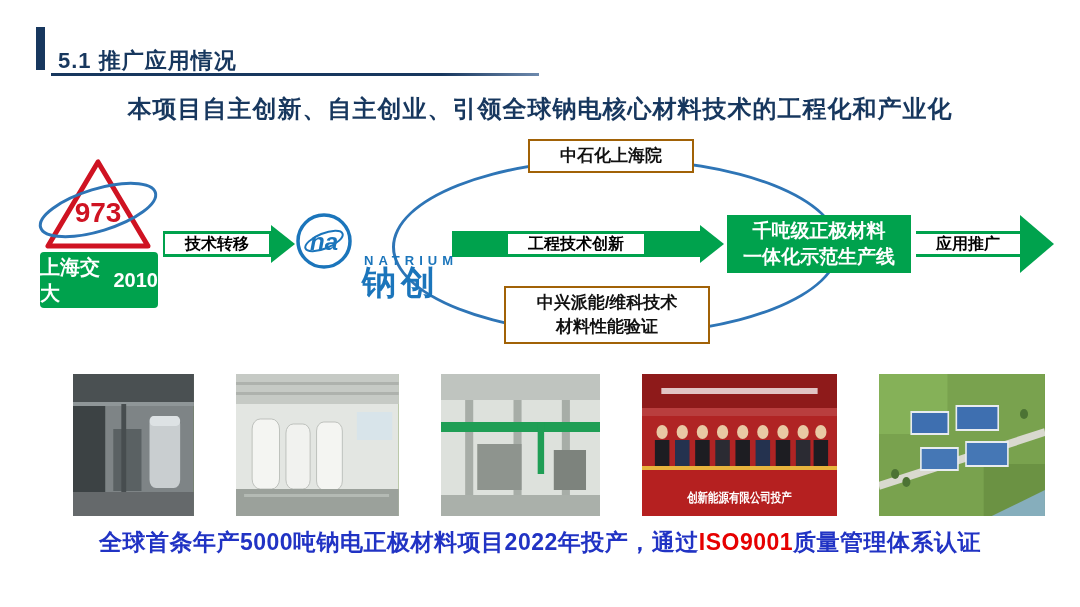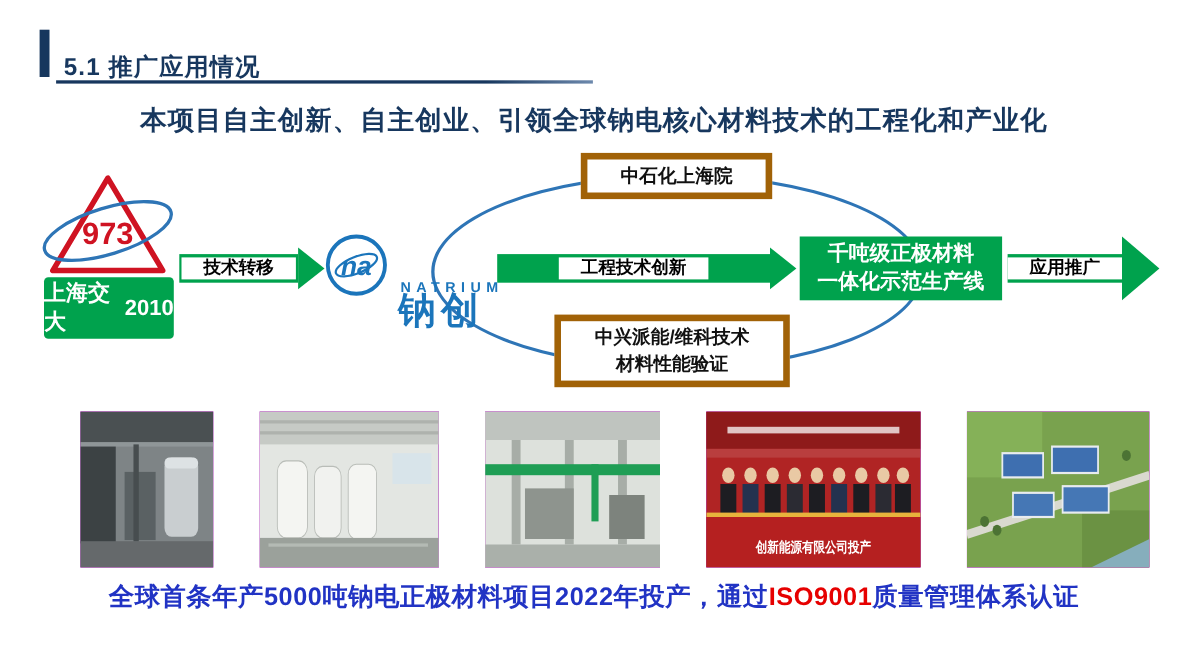--- a/index.html
+++ b/index.html
@@ -11,21 +11,21 @@
   .title-bar { position:absolute; left:36px; top:27px; width:9px; height:43px; background:#17375E; }
   .page-title { position:absolute; left:58px; top:26px; font-size:22px; font-weight:bold; color:#17375E; letter-spacing:1px;margin-top:20px; }
   .title-underline { position:absolute; left:51px; top:73px; width:488px; height:3px;
     background:linear-gradient(to right, #17375E 80%, #6d89ad); }
   .subtitle { position:absolute; left:0; right:0; top:93px; text-align:center;
     font-size:24px; font-weight:bold; color:#17375E; letter-spacing:1px; }
 
   
   .orbit-ellipse { position:absolute; left:392px; top:158px; width:442px; height:172px;
     border:3px solid #2E75B6; border-radius:50%; z-index:1; }
-  .note-box { position:absolute; background:#ffffff; border:6px solid #a16207; z-index:4;
+  .note-box { position:absolute; background:#ffffff; border:2px solid #a16207; z-index:4;
     text-align:center; font-size:17px; font-weight:600; color:#111; line-height:1.4; padding:3px 6px; }
   .note-box.top { left:528px; top:139px; width:150px; }
   .note-box.bottom { left:504px; top:286px; width:190px; }
 
   .logo-973 { position:absolute; left:36px; top:156px; width:124px; height:98px; z-index:3; }
   .source-box { position:absolute; left:40px; top:252px; width:118px; height:56px;
     background:#00A24D; color:#fff; font-weight:bold; font-size:20px; line-height:1.3;
     display:flex; flex-direction:row; align-items:center; justify-content:center;
     border-radius:4px; z-index:3; }
 
@@ -45,21 +45,21 @@
     color:#1B75BB; letter-spacing:5px; z-index:3;margin-top:48px; }
   .natrium-en { position:absolute; left:364px; top:253px; font-size:13px; font-weight:bold;
     color:#1B75BB; letter-spacing:5px; z-index:3; }
 
   .result-box { position:absolute; left:727px; top:215px; width:184px; height:58px;
     background:#00A24D; color:#fff; font-weight:bold; font-size:19px; line-height:1.35;
     display:flex; flex-direction:column; align-items:center; justify-content:center; z-index:4; }
 
   
   .photos { position:absolute; left:35px; top:374px; width:1010px; height:142px; display:flex; gap:4px; }
-  .photo { height:142px; overflow:hidden; background:#a21caf;margin-left:38px; }
+  .photo { height:142px; overflow:hidden; background:#4d7c0f;margin-left:38px; }
   .photo svg { display:block; width:100%; height:100%; }
   .p1 { width:150px; } .p2 { width:202px; } .p3 { width:198px; } .p4 { width:242px; } .p5 { width:206px; }
 
   
   .caption { position:absolute; left:0; right:0; top:527px; text-align:center;
     font-size:23px; font-weight:bold; letter-spacing:0.5px; }
   .caption .blue { color:#2133C4; }
   .caption .red { color:#E60000; }
 </style>
 </head>

